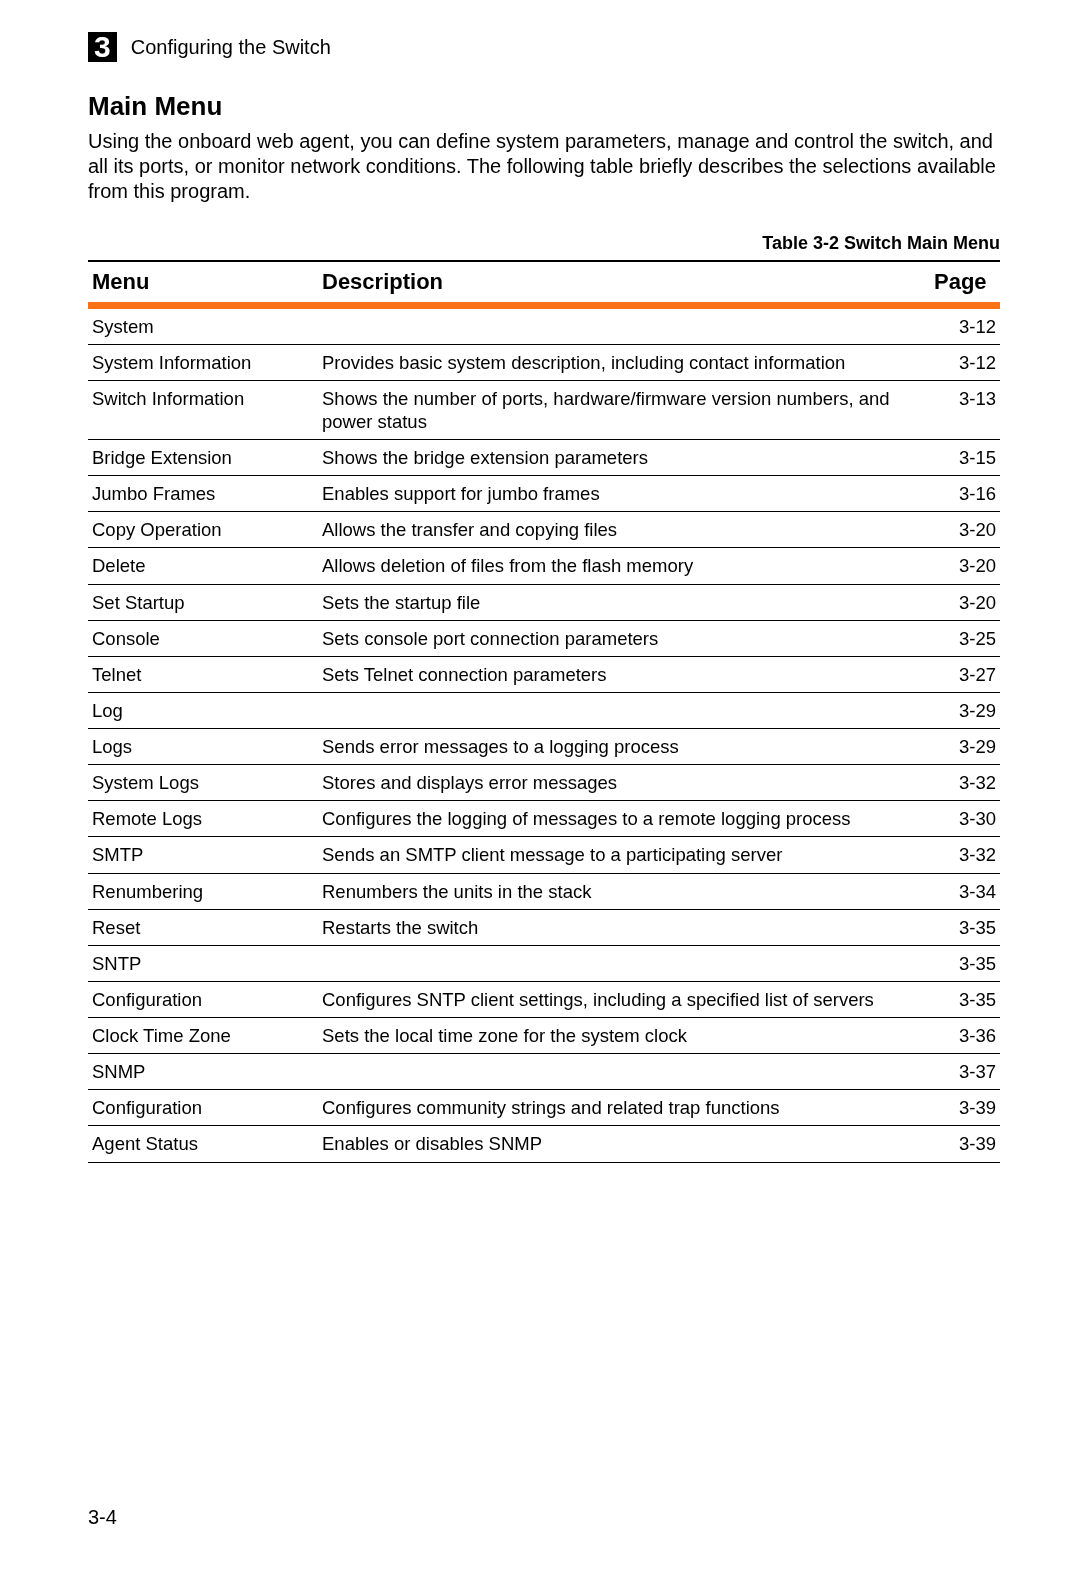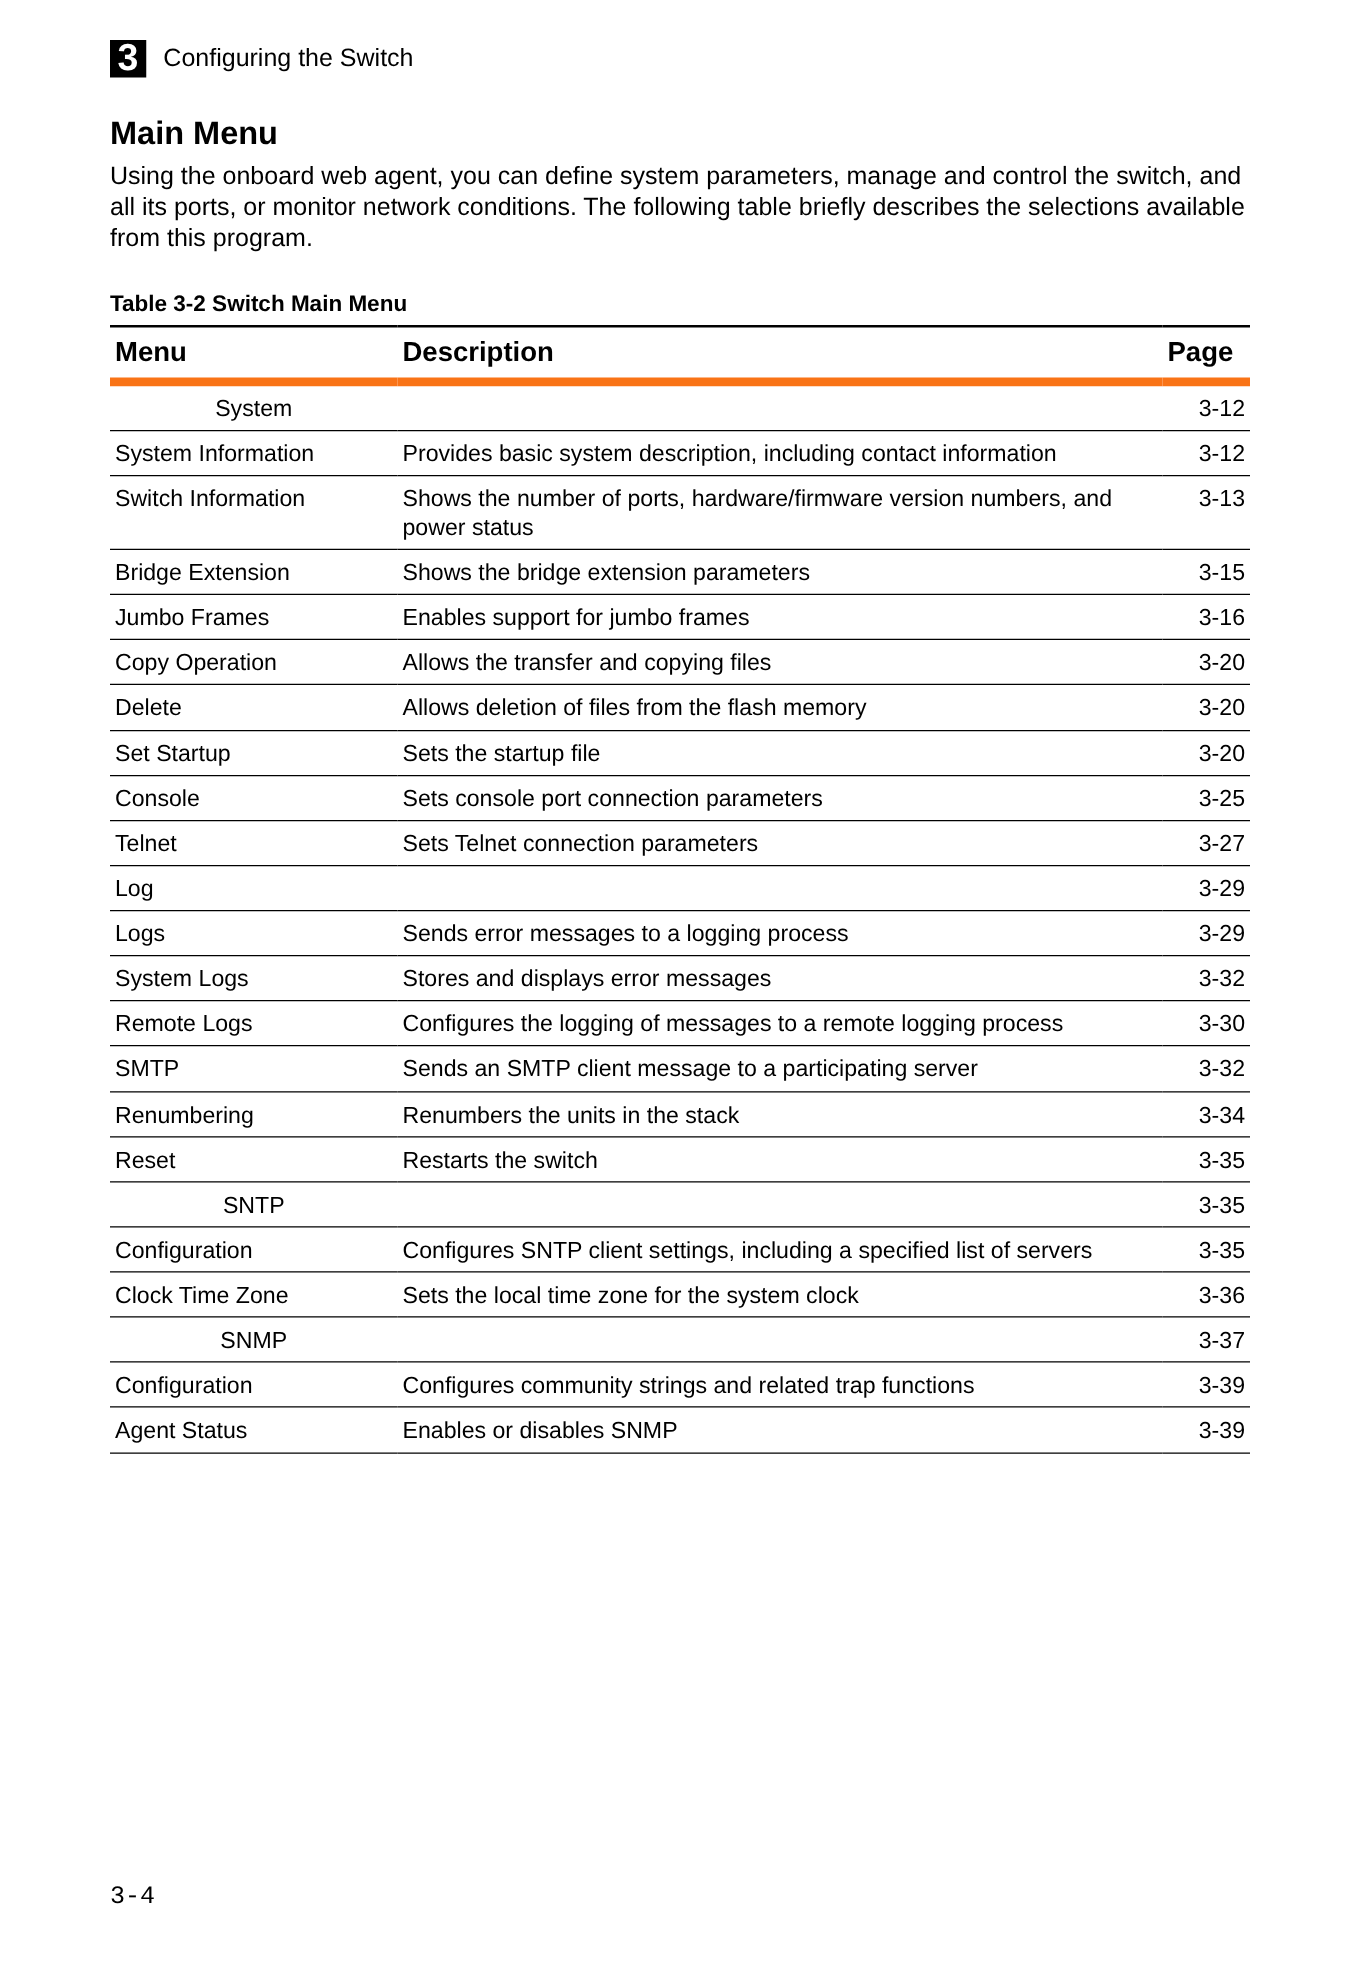--- a/index.html
+++ b/index.html
@@ -41,21 +41,21 @@
   h2.section-title {
     font-size: 26px;
     font-weight: 700;
     margin: 0 0 6px 0;
   }
   .intro {
     font-size: 20px;
     margin: 0 0 28px 0;
   }
   .table-caption {
-    text-align: left;
+    text-align: right;
     font-weight: 700;
     font-size: 18px;
     margin: 0 0 6px 0;
   }
   table.menu-table {
     width: 100%;
     border-collapse: collapse;
     table-layout: fixed;
   }
   table.menu-table col.menu-col { width: 230px; }
@@ -78,29 +78,28 @@
     padding: 6px 4px;
     font-size: 18.5px;
     vertical-align: top;
   }
   table.menu-table td.page-cell {
     text-align: right;
     white-space: nowrap;
   }
   table.menu-table td.desc-cell {
   }
-  .indent-0 { padding-left: 2px; text-align: center; }
+  .indent-0 { padding-left: 2px; }
   .indent-1 { padding-left: 20px; }
   .indent-2 { padding-left: 38px; }
   .page-number {
     position: absolute;
     bottom: 40px;
     left: 88px;
     font-size: 20px;
-    font-family: Liberation Mono, monospace;
   }
 </style>
 </head>
 <body>
 
 <div class="page">
 
   <div class="header">
     <span class="chapter-badge">3</span>
     <span class="chapter-title">Configuring the Switch</span>

